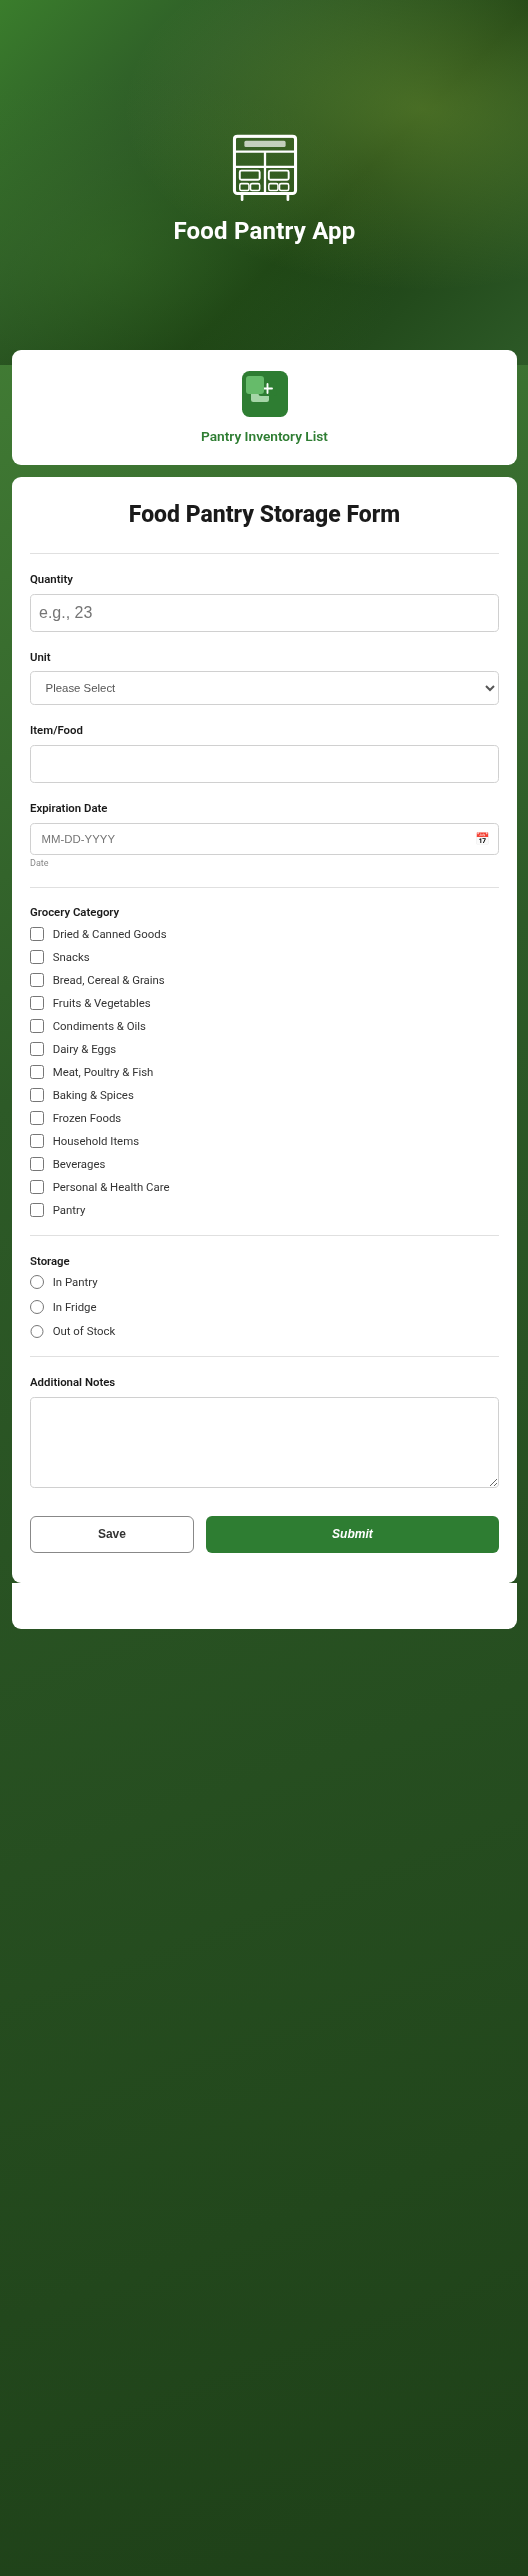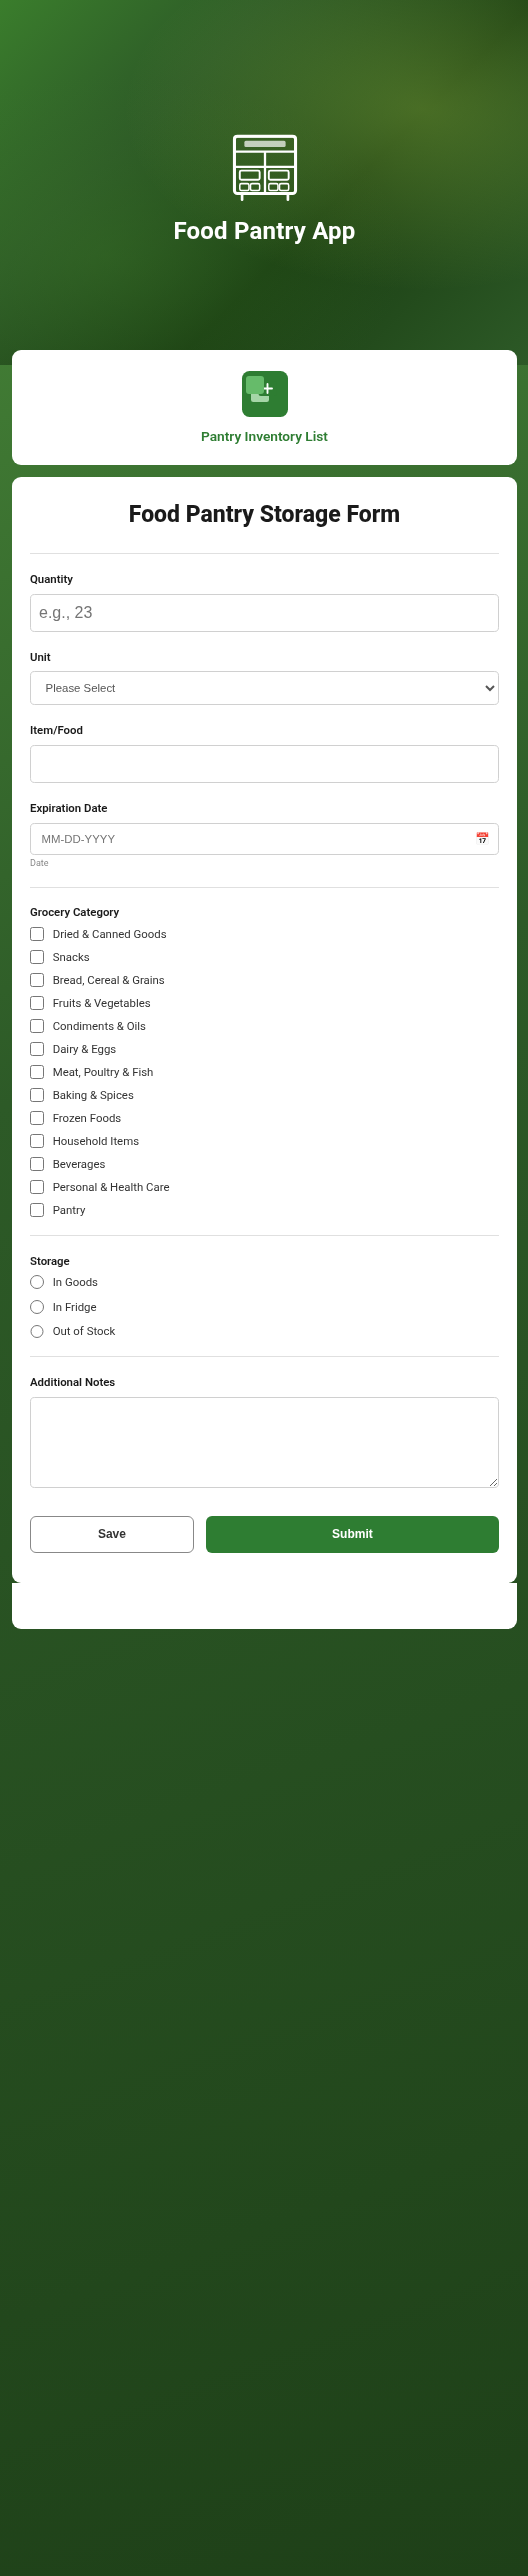--- a/index.html
+++ b/index.html
@@ -270,20 +270,21 @@
     .btn-submit {
       flex: 2;
       padding: 6px;
       border: none;
       border-radius: 6px;
       background: #2e7d32;
       font-size: 12px;
       font-weight: 600;
       color: #fff;
       cursor: pointer;
+      font-style: italic;
     }
 
     
     .bottom-space {
       height: 46px;
       background: #fff;
       margin: 0 12px;
       border-radius: 0 0 9px 9px;
     }
 
@@ -446,21 +447,21 @@
       </div>
     </div>
 
     <div class="divider"></div>
 
     <div class="form-group">
       <label class="form-label">Storage</label>
       <div class="radio-group">
         <div class="radio-item">
           <input type="radio" id="in-pantry" name="storage" style="">
-          <label for="in-pantry">In Goods</label>
+          <label for="in-pantry">In Pantry</label>
         </div>
         <div class="radio-item">
           <input type="radio" id="in-fridge" name="storage" style="">
           <label for="in-fridge">In Fridge</label>
         </div>
         <div class="radio-item">
           <input type="radio" id="out-of-stock" name="storage" style="">
           <label for="out-of-stock">Out of Stock</label>
         </div>
       </div>

